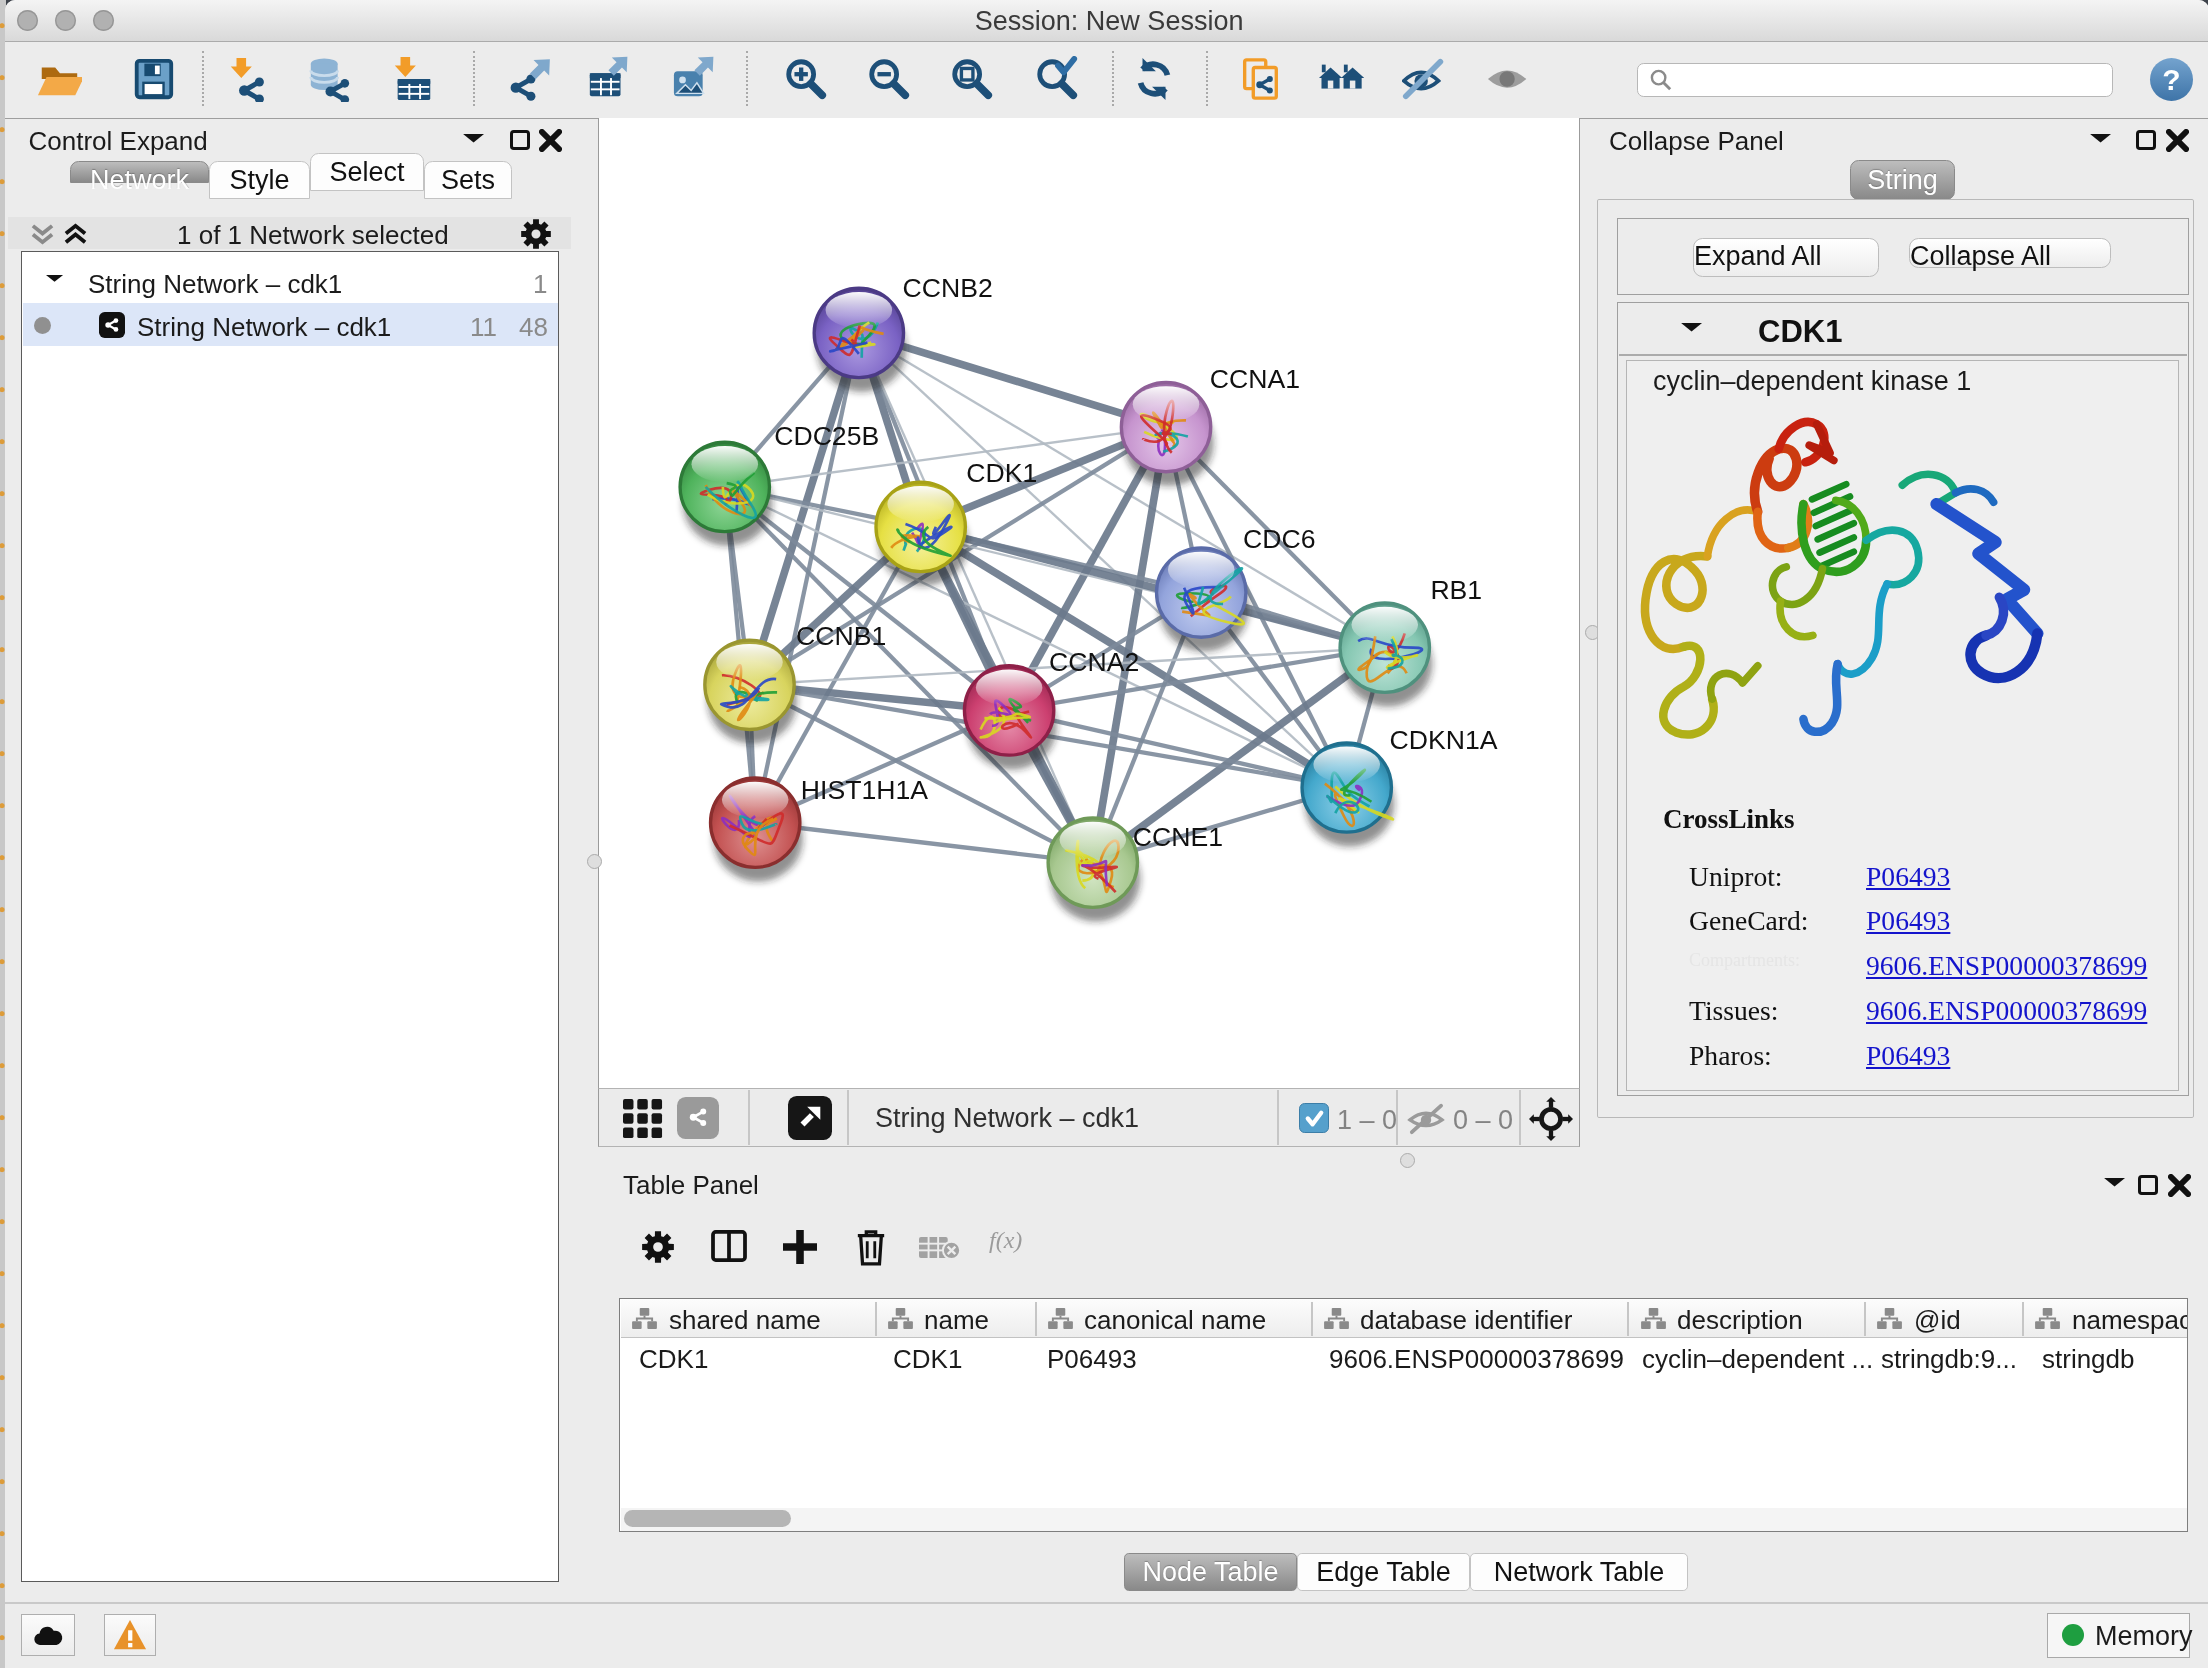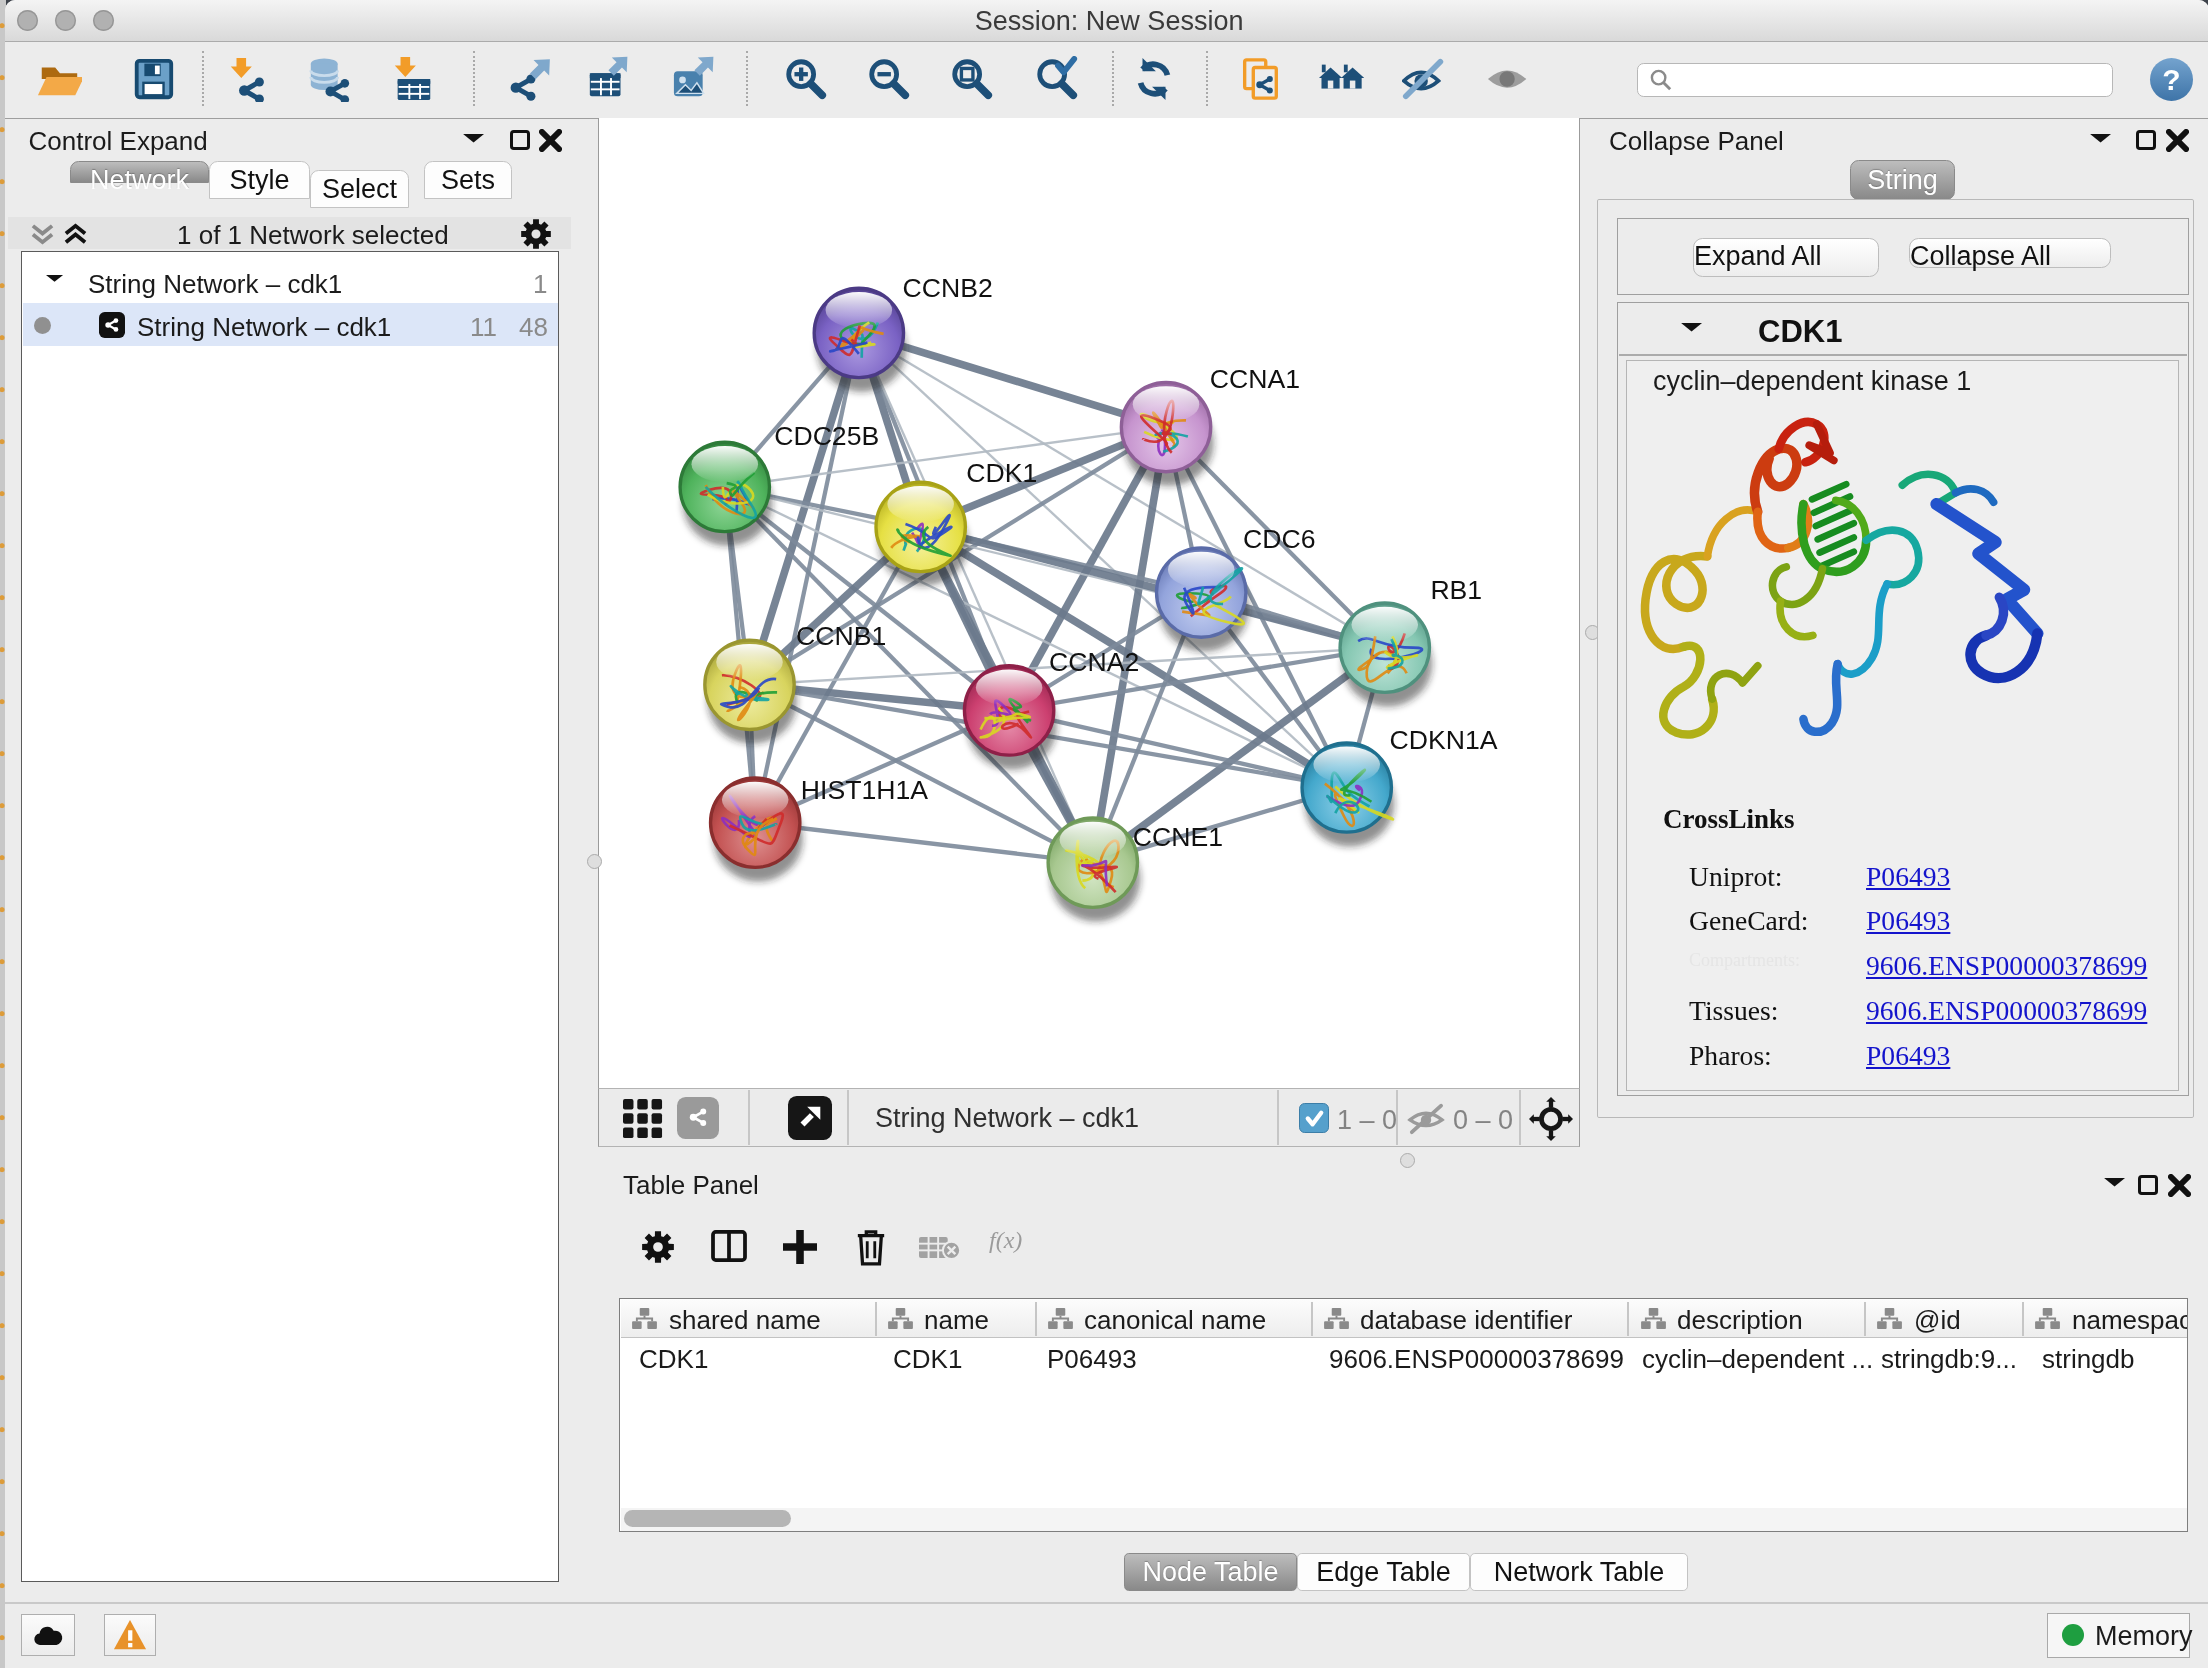--- a/index.html
+++ b/index.html
@@ -182,21 +182,21 @@
   </svg>
 <div class="a" style="left:510px;top:130px;width:14.3px;height:14.3px;border:3.3px solid #111;border-radius:3.8px"></div>
 <svg class="a" style="left:539px;top:129px" width="23" height="23" viewBox="0 0 24 24">
     <g stroke="#111" stroke-width="6" stroke-linecap="round">
       <line x1="3" y1="3" x2="21" y2="21"></line>
       <line x1="21" y1="3" x2="3" y2="21"></line>
     </g>
   </svg>
 <div class="tab tabsel" style="left:70px;top:161px;width:139px;height:22px;line-height:36px">Network</div>
 <div class="tab" style="left:209px;top:161px;width:101px;height:38px;line-height:36px">Style</div>
-<div class="tab" style="left:310px;top:170px;width:99px;height:38px;line-height:36px">Select</div>
+<div class="tab" style="left:310px;top:153px;width:114px;height:38px;line-height:36px">Select</div>
 <div class="tab" style="left:424px;top:161px;width:88px;height:38px;line-height:36px">Sets</div>
 <div class="a" style="left:7.6px;top:217px;width:563px;height:32px;background:#e3e3e3"></div>
 <svg class="a" style="left:30px;top:223px" width="25" height="23" viewBox="0 0 26 24">
     <g fill="none" stroke="#8a8a8a" stroke-width="4">
       <path d="M3,3 l10,8 10,-8"></path>
       <path d="M3,12 l10,8 10,-8"></path>
     </g>
   </svg>
 <svg class="a" style="left:63px;top:223px" width="25" height="23" viewBox="0 0 26 24">
     <g fill="none" stroke="#111" stroke-width="4">

